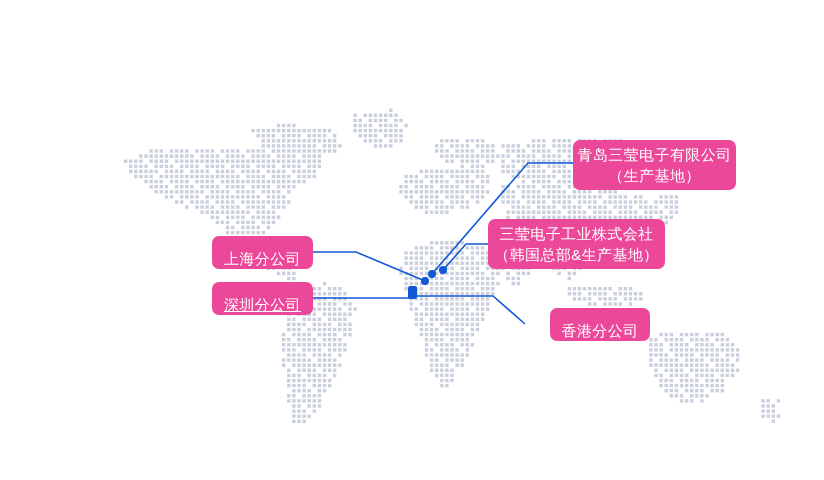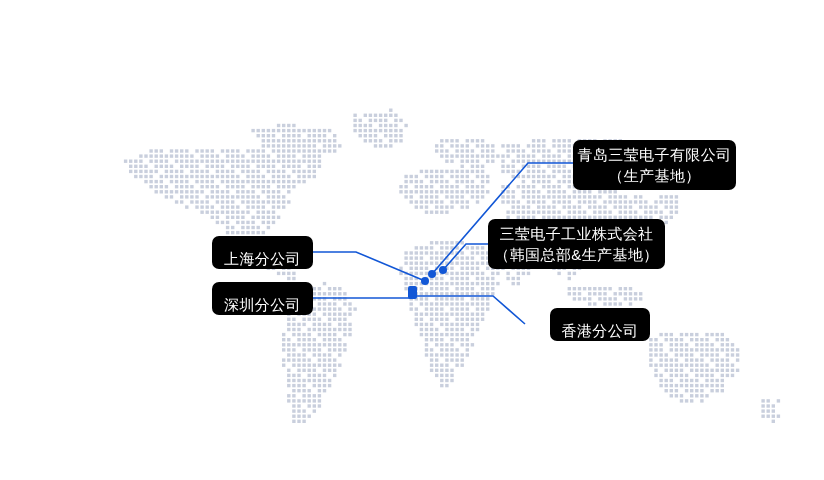--- a/index.html
+++ b/index.html
@@ -56,21 +56,21 @@
   }
   .marker.square-node {
     border-radius: 2px;
     width: 9px;
     height: 13px;
   }
 
   
   .label-box {
     position: absolute;
-    background: #000000;
+    background: #ec4899;
     color: #ffffff;
     border-radius: 7px;
     display: flex;
     flex-direction: column;
     align-items: center;
     justify-content: center;
     text-align: center;
     font-size: 15px;
     line-height: 21px;
     letter-spacing: 0.4px;
@@ -83,21 +83,21 @@
   }
   .label-box.single {
     font-size: 15px;
     justify-content: flex-end;
   }
 
   
   #label-qingdao   { left: 573px; top: 140px; width: 163px; height: 50px; }
   #label-korea     { left: 488px; top: 219px; width: 177px; height: 50px; }
   #label-shanghai  { left: 212px; top: 236px; width: 101px; height: 33px; }
-  #label-shenzhen  { left: 212px; top: 282px; width: 101px; height: 33px; }
+  #label-shenzhen  { left: 212px; top: 282px; width: 101px; height: 33px; text-decoration: underline; }
   #label-hongkong  { left: 525px; top: 308px; width: 100px; height: 33px; margin-left: 25px; }
 </style>
 </head>
 <body>
 
 <div id="stage">
 
   <svg id="map-layer" viewBox="0 0 824 480" xmlns="http://www.w3.org/2000/svg" aria-hidden="true">
       <rect class="dot" x="389.1" y="108.5" width="3.4" height="3.4" fill="#c9cfdd"></rect>
       <rect class="dot" x="353.4" y="113.6" width="3.4" height="3.4" fill="#c9cfdd"></rect>

